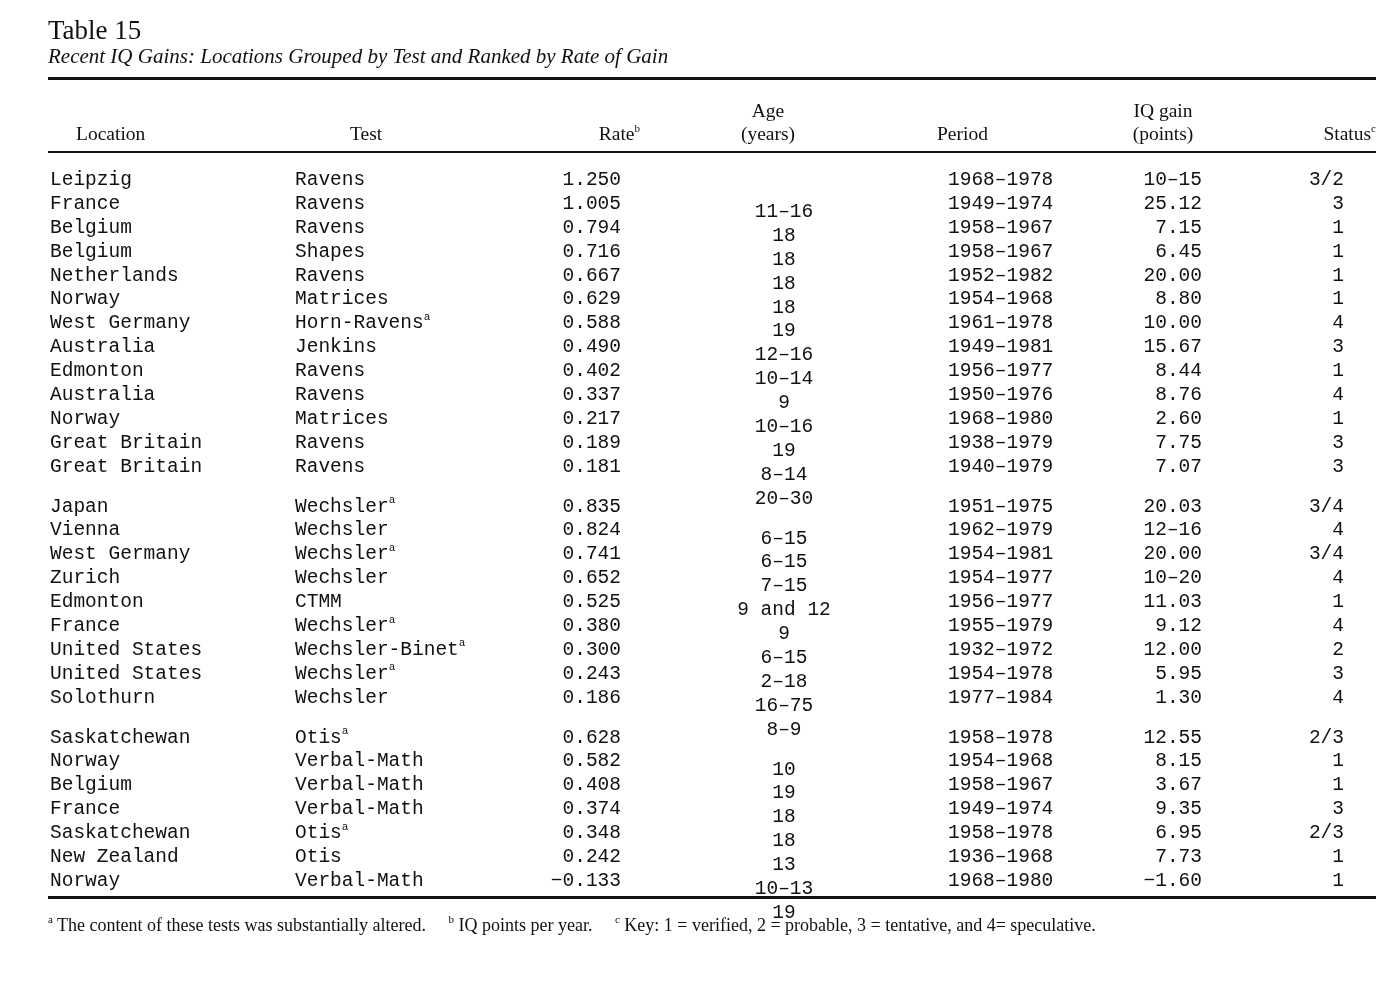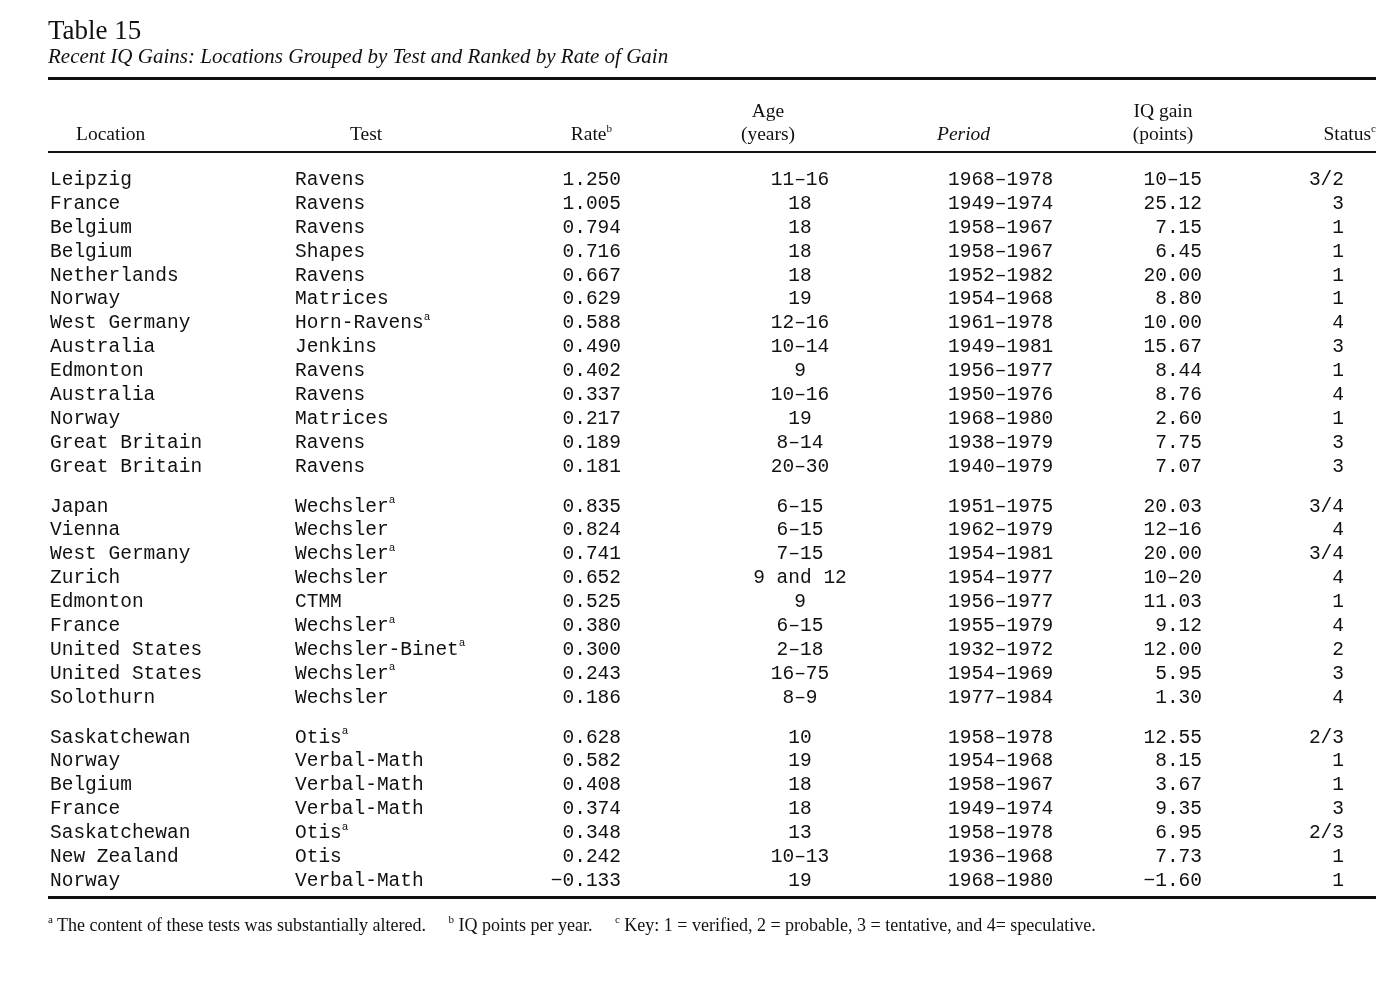--- a/index.html
+++ b/index.html
@@ -20,47 +20,47 @@
   }
   .hcell.two { text-align: center; }
   .rule-head { height: 2px; background: #111; }
   .body { padding-top: 16px; font-family: Liberation Mono, monospace; }
   .group { margin-bottom: 16px; }
   .row { position: relative; height: 23.9px; font-size: 19.5px; line-height: 23.9px; }
   .cell { position: absolute; top: 0; white-space: nowrap; }
   .c-loc { left: 2px; }
   .c-test { left: 247px; }
   .c-rate { right: 755px; text-align: right; }
-  .c-age { left: 692px; width: 120px; text-align: center; }
+  .c-age { left: 676px; width: 120px; text-align: center; margin-top: 32px; }
   .c-period { left: 900px; width: 120px; text-align: left; }
   .c-gain { right: 174px; text-align: right; }
   .c-status { right: 32px; width: 60px; text-align: right; }
   sup { font-size: 11px; line-height: 0; position: relative; top: -1px; vertical-align: super; }
   .rule-bottom { height: 3px; background: #111; margin-top: -14px; }
   .notes { font-size: 18px; line-height: 24px; margin-top: 14px; }
   .notes em { font-style: italic; }
   .fn-gap { display: inline-block; width: 18px; }
 </style>
 </head>
 <body>
 
 <div class="page">
   <div class="table-number">Table 15</div>
   <div class="table-title">Recent IQ Gains: Locations Grouped by Test and Ranked by Rate of Gain</div>
   <div class="rule-top"></div>
 
   <div class="header">
     <div class="hcell" style="left:28px;"><span>Location</span></div>
     <div class="hcell" style="left:302px;"><span>Test</span></div>
-    <div class="hcell" style="right:764px;"><span>Rate</span><sup>b</sup></div>
+    <div class="hcell" style="right:736px;"><span>Rate</span><sup>b</sup></div>
     <div class="hcell two" style="left:660px;width:120px;">
       <div>Age</div>
       <div>(years)</div>
     </div>
-    <div class="hcell" style="left:889px;font-style:italic;"><span>Period</span></div>
+    <div class="hcell" style="left:889px;"><span>Period</span></div>
     <div class="hcell two" style="left:1055px;width:120px;">
       <div>IQ gain</div>
       <div>(points)</div>
     </div>
     <div class="hcell" style="right:0px;"><span>Status</span><sup>c</sup></div>
   </div>
   <div class="rule-head"></div>
 
   <div class="body" id="table-body">
       <div class="group">
@@ -244,21 +244,21 @@
           <div class="cell c-age"><span>2–18</span></div>
           <div class="cell c-period"><span>1932–1972</span></div>
           <div class="cell c-gain"><span>12.00</span></div>
           <div class="cell c-status"><span>2</span></div>
         </div>
         <div class="row">
           <div class="cell c-loc"><span>United States</span></div>
           <div class="cell c-test"><span>Wechsler</span><sup>a</sup></div>
           <div class="cell c-rate"><span>0.243</span></div>
           <div class="cell c-age"><span>16–75</span></div>
-          <div class="cell c-period"><span>1954–1969</span></div>
+          <div class="cell c-period"><span>1954–1978</span></div>
           <div class="cell c-gain"><span>5.95</span></div>
           <div class="cell c-status"><span>3</span></div>
         </div>
         <div class="row">
           <div class="cell c-loc"><span>Solothurn</span></div>
           <div class="cell c-test"><span>Wechsler</span></div>
           <div class="cell c-rate"><span>0.186</span></div>
           <div class="cell c-age"><span>8–9</span></div>
           <div class="cell c-period"><span>1977–1984</span></div>
           <div class="cell c-gain"><span>1.30</span></div>

